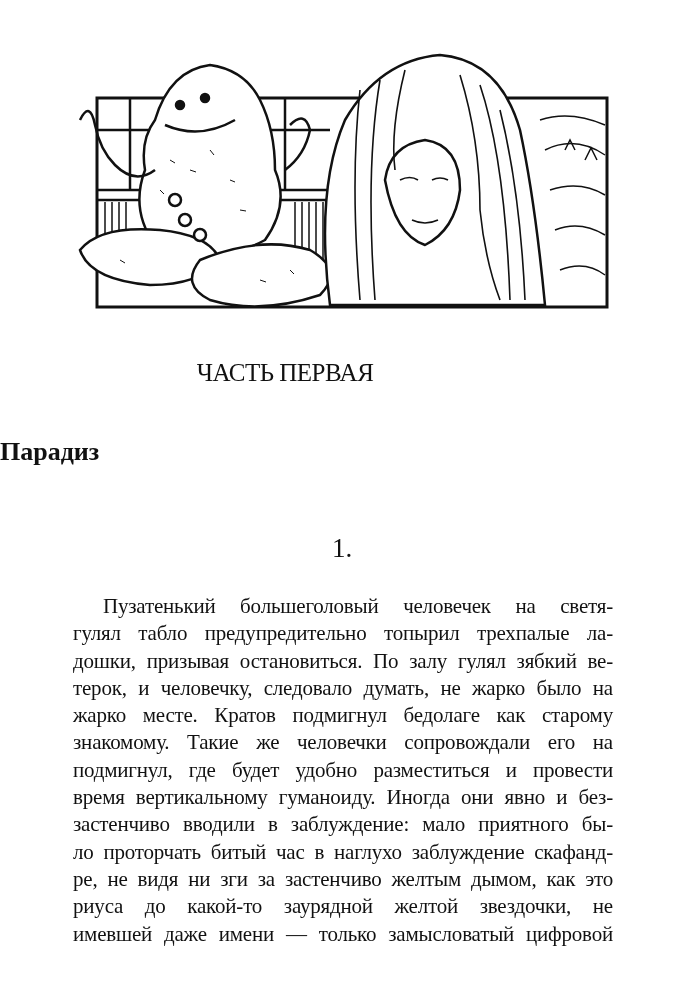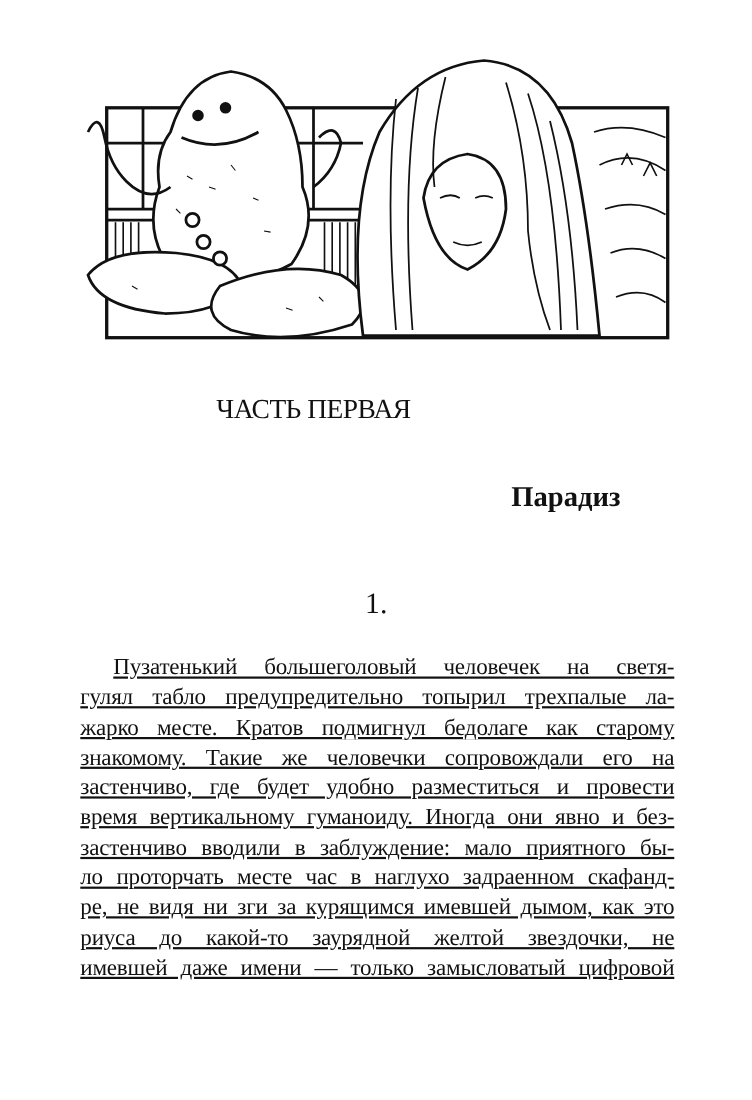--- a/index.html
+++ b/index.html
@@ -35,21 +35,21 @@
       text-align: center;
       font-size: 25px;
       letter-spacing: -0.5px;
       line-height: 30px;
     }
     .chapter-title {
       position: absolute;
       left: 0;
       width: 564px;
       top: 436px;
-      text-align: right;
+      text-align: left;
       font-size: 26px;
       font-weight: bold;
       line-height: 32px;
     }
     .section-number {
       position: absolute;
       left: 0;
       width: 684px;
       top: 532px;
       text-align: center;
@@ -64,21 +64,20 @@
     }
     .line {
       display: block;
       height: 27.3px;
       line-height: 27.3px;
       font-size: 21px;
       text-align: justify;
       text-align-last: justify;
       white-space: nowrap;
       letter-spacing: -0.2px;
-      text-decoration: underline;
     }
     .line.indent {
       padding-left: 30px;
     }
   </style>
 </head>
 <body>
 
 <div class="illustration">
   <svg viewBox="0 0 560 310" xmlns="http://www.w3.org/2000/svg">
@@ -151,22 +150,24 @@
   </svg>
 </div>
 
 <div class="part-title">ЧАСТЬ ПЕРВАЯ</div>
 <div class="chapter-title">Парадиз</div>
 <div class="section-number">1.</div>
 
 <div class="body-text">
   <span class="line indent">Пузатенький большеголовый человечек на светя-</span>
   <span class="line">гулял табло предупредительно топырил трехпалые ла-</span>
+  <span class="line">дошки, призывая остановиться. По залу гулял зябкий ве-</span>
+  <span class="line">терок, и человечку, следовало думать, не жарко было на</span>
   <span class="line">жарко месте. Кратов подмигнул бедолаге как старому</span>
   <span class="line">знакомому. Такие же человечки сопровождали его на</span>
-  <span class="line">застенчиво, где будет удобно разместиться и провести</span>
+  <span class="line">подмигнул, где будет удобно разместиться и провести</span>
   <span class="line">время вертикальному гуманоиду. Иногда они явно и без-</span>
   <span class="line">застенчиво вводили в заблуждение: мало приятного бы-</span>
-  <span class="line">ло проторчать месте час в наглухо задраенном скафанд-</span>
-  <span class="line">ре, не видя ни зги за курящимся имевшей дымом, как это</span>
+  <span class="line">ло проторчать битый час в наглухо заблуждение скафанд-</span>
+  <span class="line">ре, не видя ни зги за застенчиво желтым дымом, как это</span>
   <span class="line">риуса до какой-то заурядной желтой звездочки, не</span>
   <span class="line">имевшей даже имени — только замысловатый цифровой</span>
 </div>
 
 </body></html>

